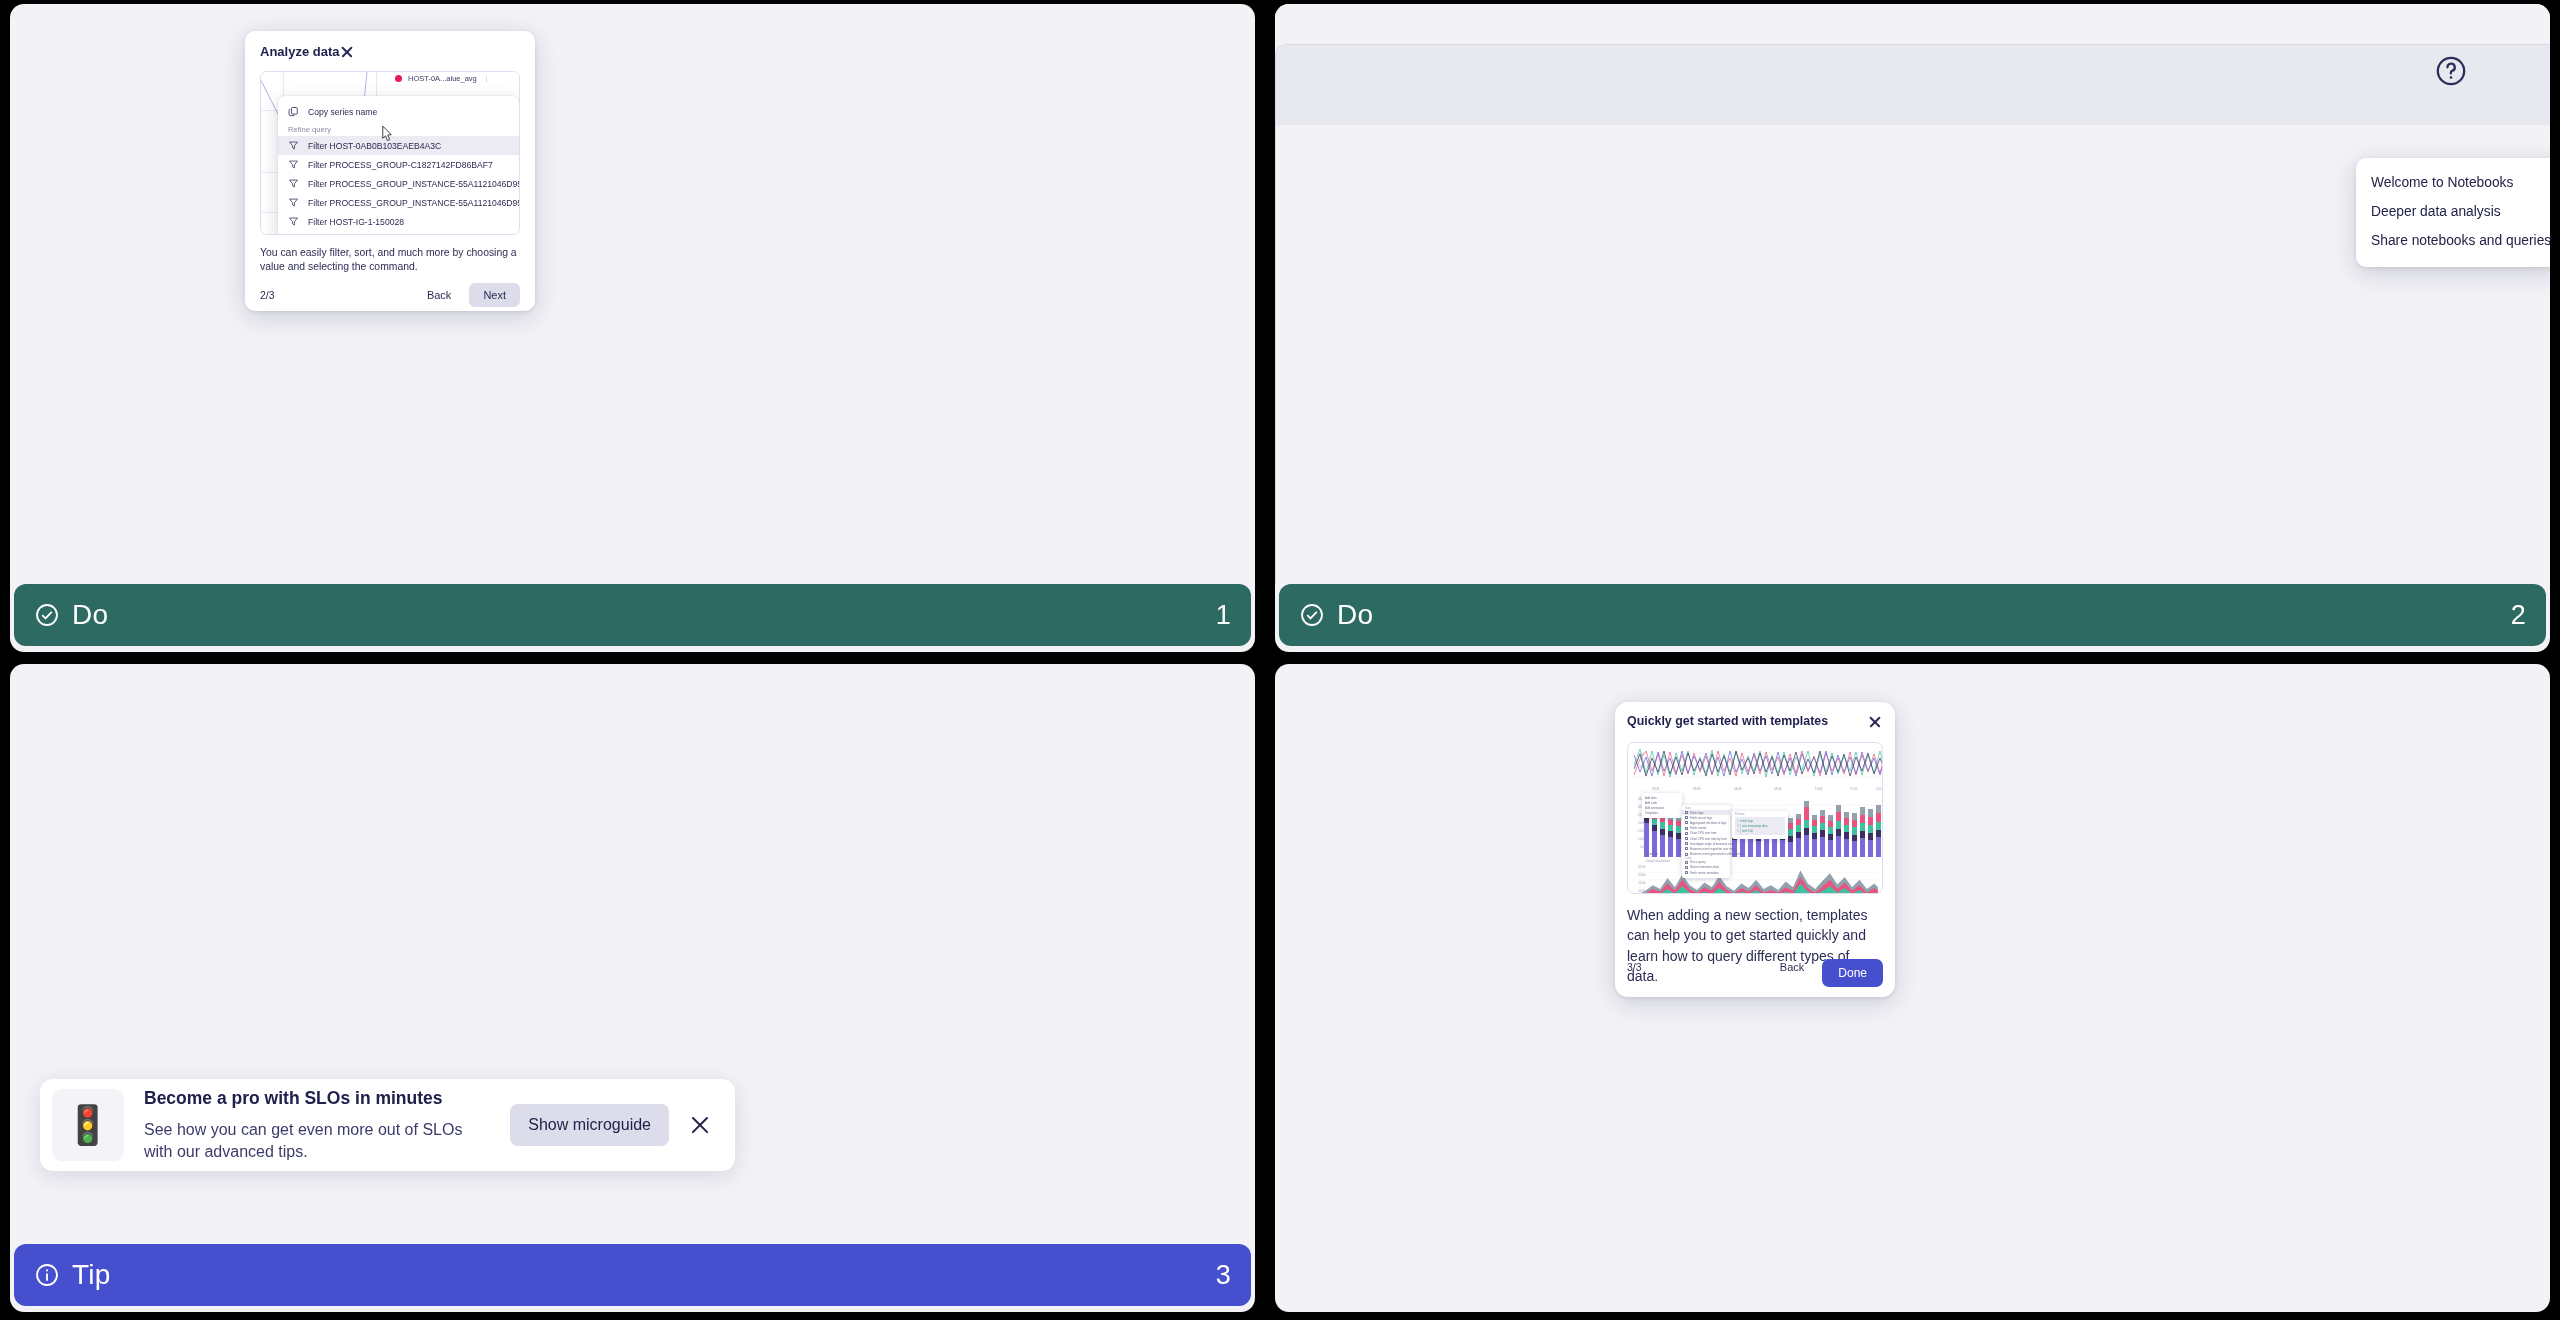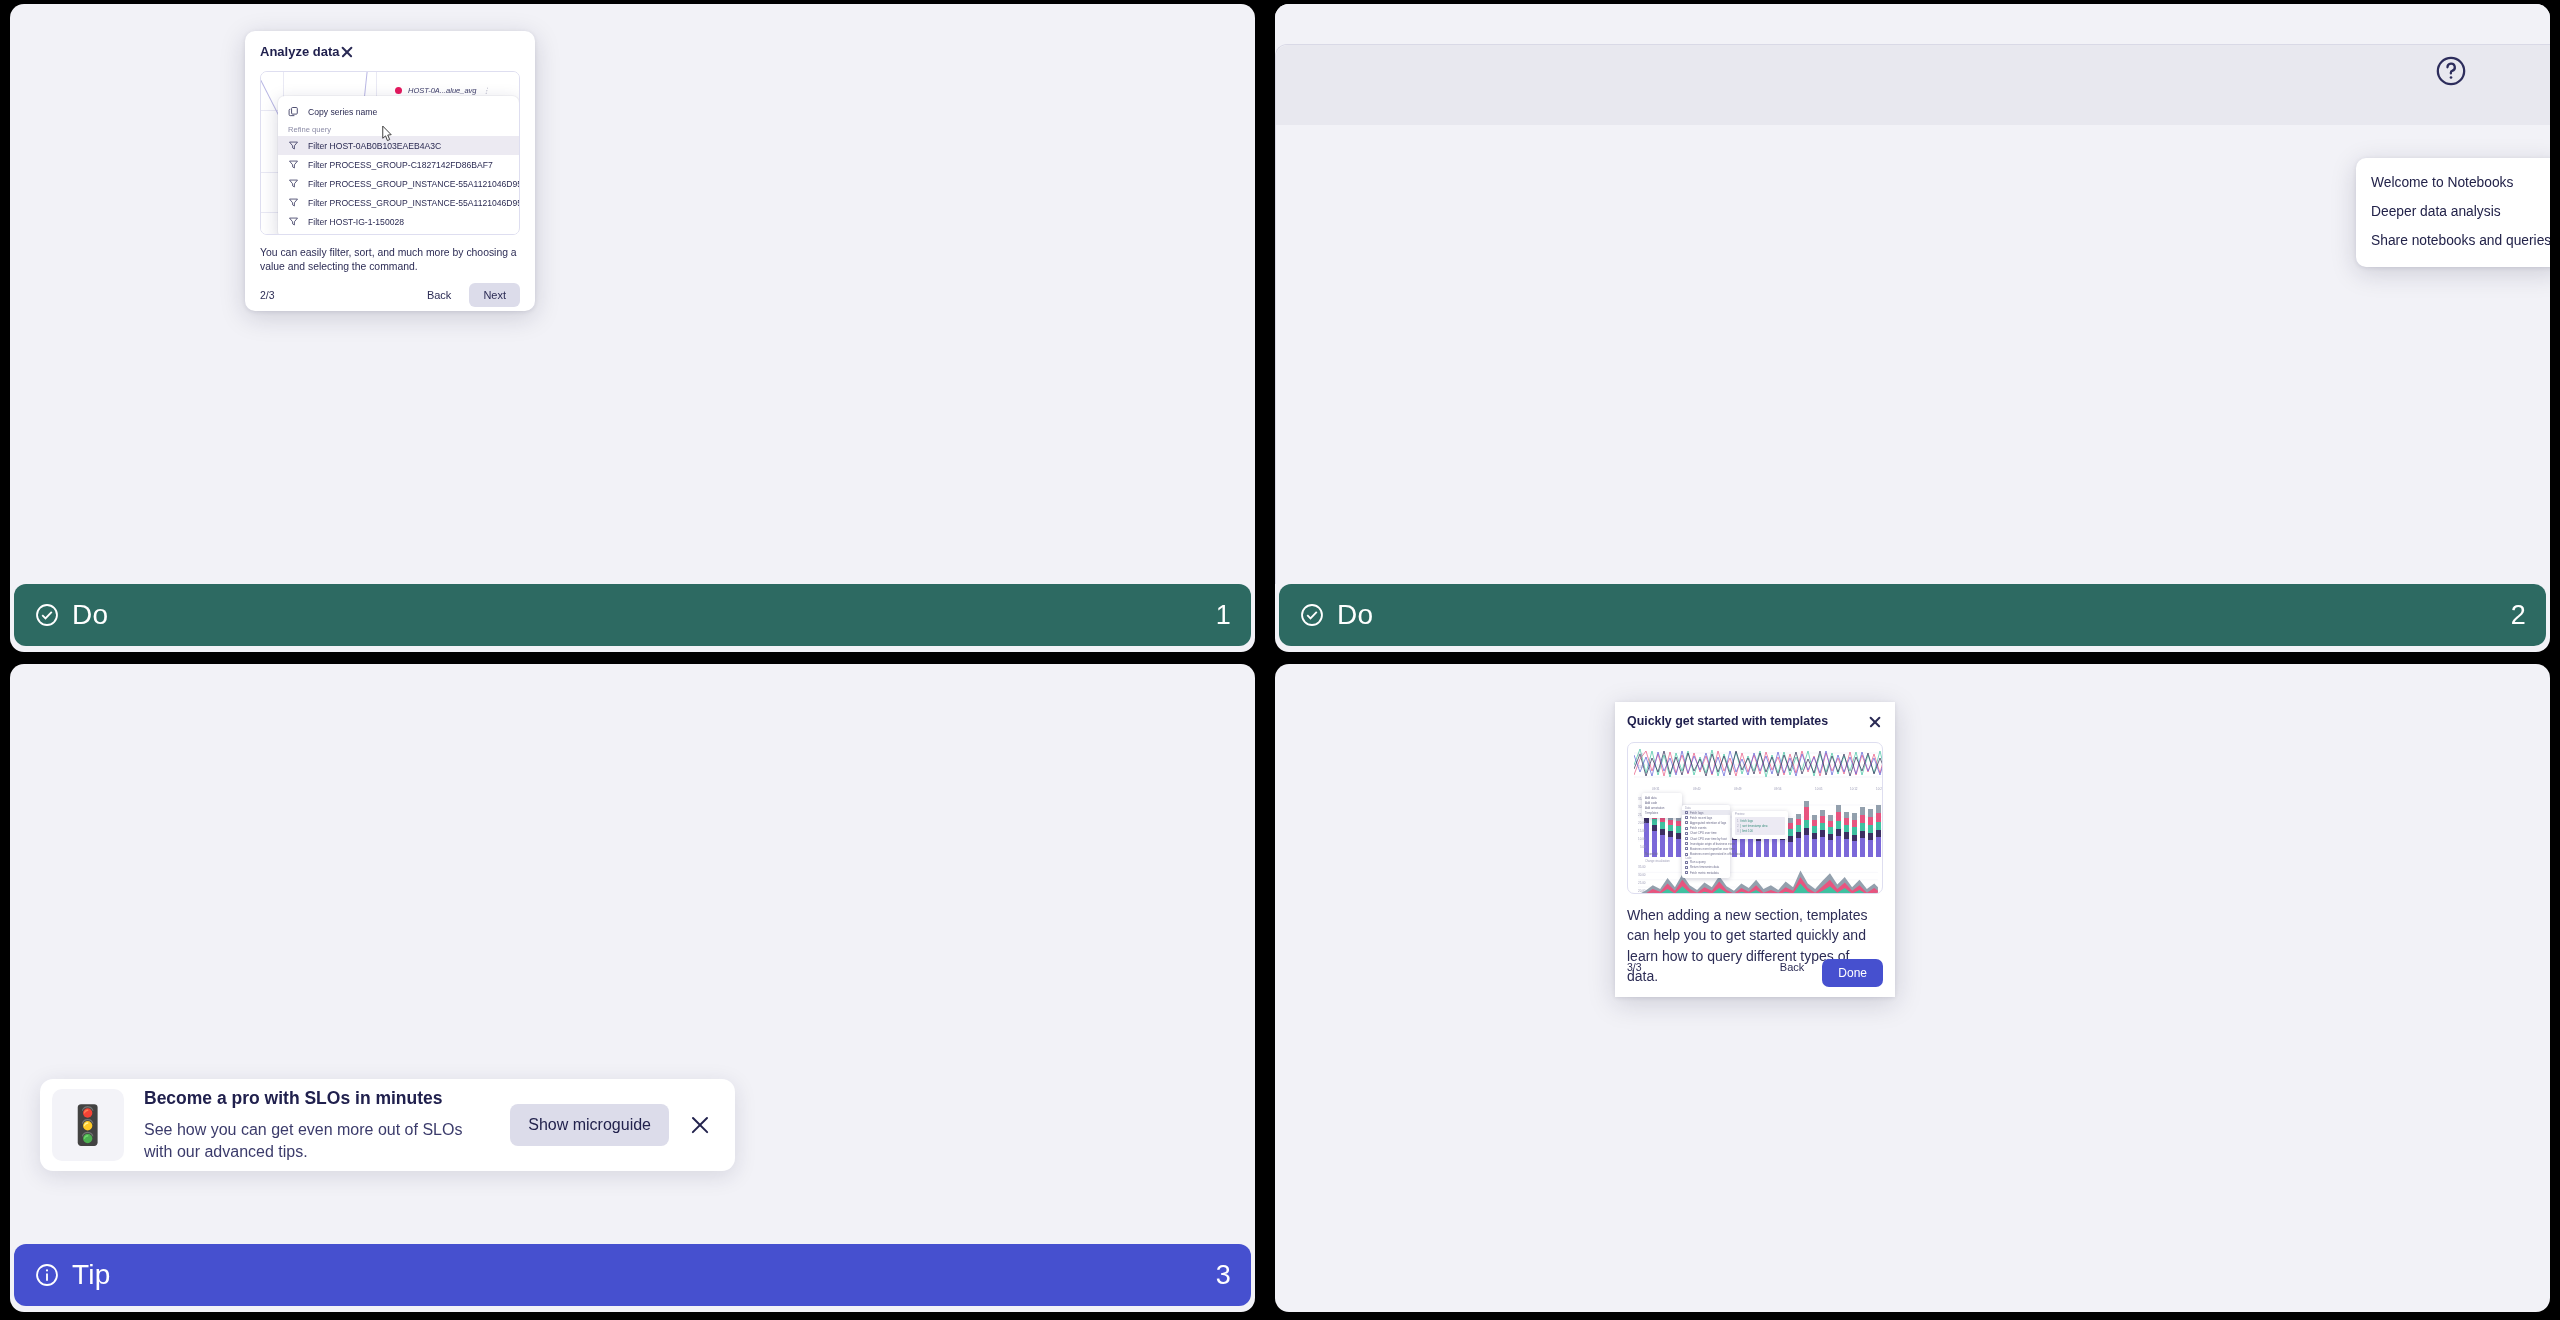--- a/index.html
+++ b/index.html
@@ -209,21 +209,21 @@
     content: ""; position: absolute; left: 2px; top: 12px;
     width: 22px; height: 2.2px; background: currentColor; border-radius: 2px;
   }
   .mg-close::before { transform: rotate(45deg); }
   .mg-close::after  { transform: rotate(-45deg); }
 
   
   .templates {
     left: 340px; top: 38px; width: 280px; height: 295px;
     padding: 12px 12px 10px 12px;
-    border-radius: 0;
+    border-radius: 13px;
   }
   .tpl-head { display: flex; justify-content: space-between; align-items: flex-start; }
   .tpl-title { font-size: 12.4px; font-weight: 700; color: #1f1f4d; }
   .tpl-shot {
     margin-top: 12px; height: 152px;
     border: 1px solid #dedef0; border-radius: 7px;
     background: #fff; overflow: hidden; position: relative;
   }
   .tpl-desc { margin-top: 11px; font-size: 14px; line-height: 1.45; color: #2c2c55; }
   .tpl-foot {
@@ -264,21 +264,21 @@
           <div class="shotframe">
             <div class="bg-chart">
               <div class="gl" style="left:0;right:0;top:38px;height:1px;"></div>
               <div class="gl" style="left:0;right:0;top:100px;height:1px;"></div>
               <div class="gl" style="left:0;right:0;top:140px;height:1px;"></div>
               <div class="gl" style="left:22px;top:0;bottom:0;width:1px;"></div>
               <div class="gl" style="left:115px;top:0;bottom:0;width:1px;"></div>
               <div class="diag" style="left:-6px;top:-2px;transform:rotate(-27deg);"></div>
               <div class="diag" style="left:106px;top:-4px;transform:rotate(6deg);height:52px;"></div>
               <div class="diag" style="left:125px;top:110px;transform:rotate(-9deg);height:60px;"></div>
-              <div class="legend-row" style="left:134px;top:14px;font-style:italic;">
+              <div class="legend-row" style="left:134px;top:2px;">
                 <span class="legend-dot"></span>
                 <span>HOST-0A...alue_avg</span>
                 <span style="color:#9a9ab0;">⋮</span>
               </div>
               <div class="legend-row" style="left:134px;top:147px;">
                 <span class="legend-dot"></span>
                 <span>HOST-0A...alue_max</span>
               </div>
             </div>
 

